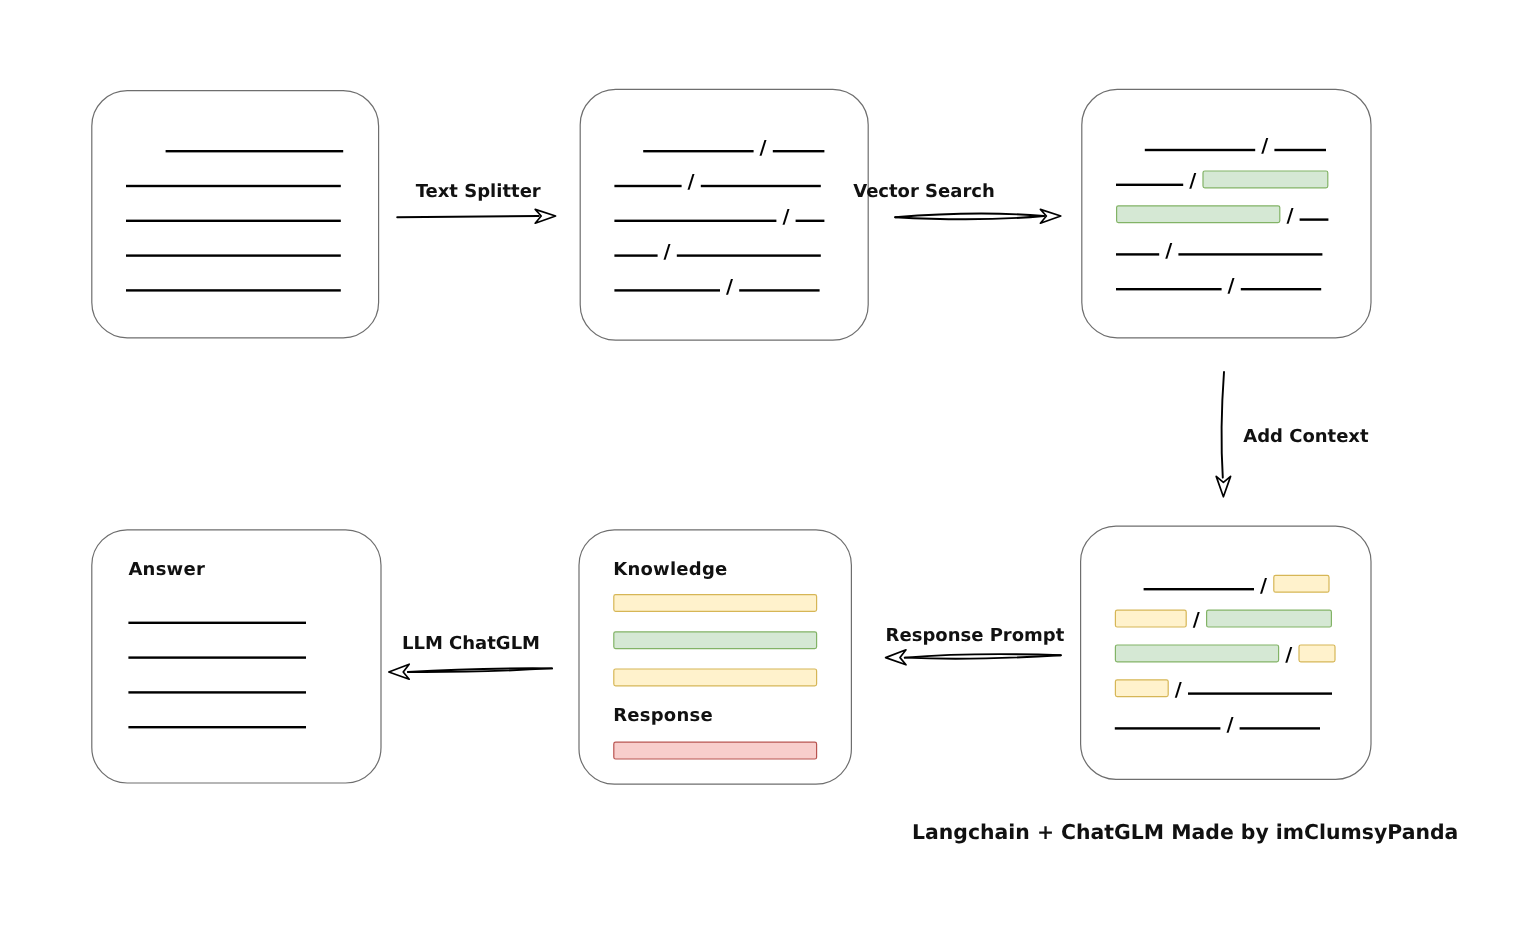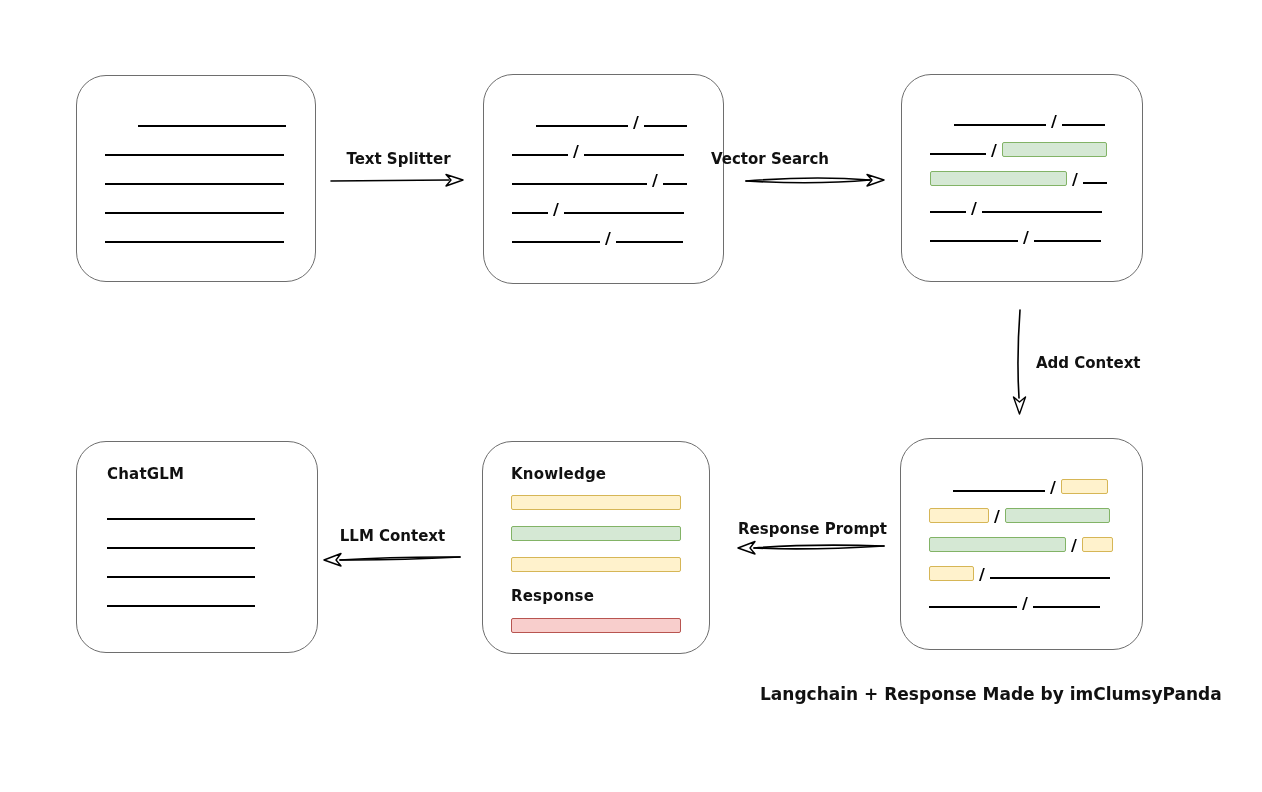--- a/index.html
+++ b/index.html
@@ -274,21 +274,21 @@
       <div class="bars question-bar">
           <div class="row">
             <span class="red" style="width: 181px;"></span>
           </div>
         </div>
     </div>
   </div>
 
   <div class="box box-answer">
     <div class="answer-content">
-      <div class="section-label">ChatGLM</div>
+      <div class="section-label">Answer</div>
       <div class="rows answer-lines">
           <div class="row">
             <span class="line" style="width: 148px;"></span>
           </div>
           <div class="row">
             <span class="line" style="width: 148px;"></span>
           </div>
           <div class="row">
             <span class="line" style="width: 148px;"></span>
           </div>
@@ -327,17 +327,17 @@
       <path d="M460 557 Q395 556.5 340 560"></path>
       <path d="M460 557 Q395 560.5 340 560"></path>
       <path class="head" d="M341 553.5 L324 560 L341 566 L336 560 Z"></path>
     </g>
   </svg>
 
   <div class="arrow-label lbl-text-splitter">Text Splitter</div>
   <div class="arrow-label lbl-vector-search">Vector Search</div>
   <div class="arrow-label lbl-add-context">Add Context</div>
   <div class="arrow-label lbl-generate-prompt">Response Prompt</div>
-  <div class="arrow-label lbl-llm-response">LLM Context</div>
-
-  <div class="footer-credit">Langchain + Response Made by imClumsyPanda</div>
+  <div class="arrow-label lbl-llm-response">LLM ChatGLM</div>
+
+  <div class="footer-credit">Langchain + ChatGLM Made by imClumsyPanda</div>
 
 </div>
 
 </body></html>

